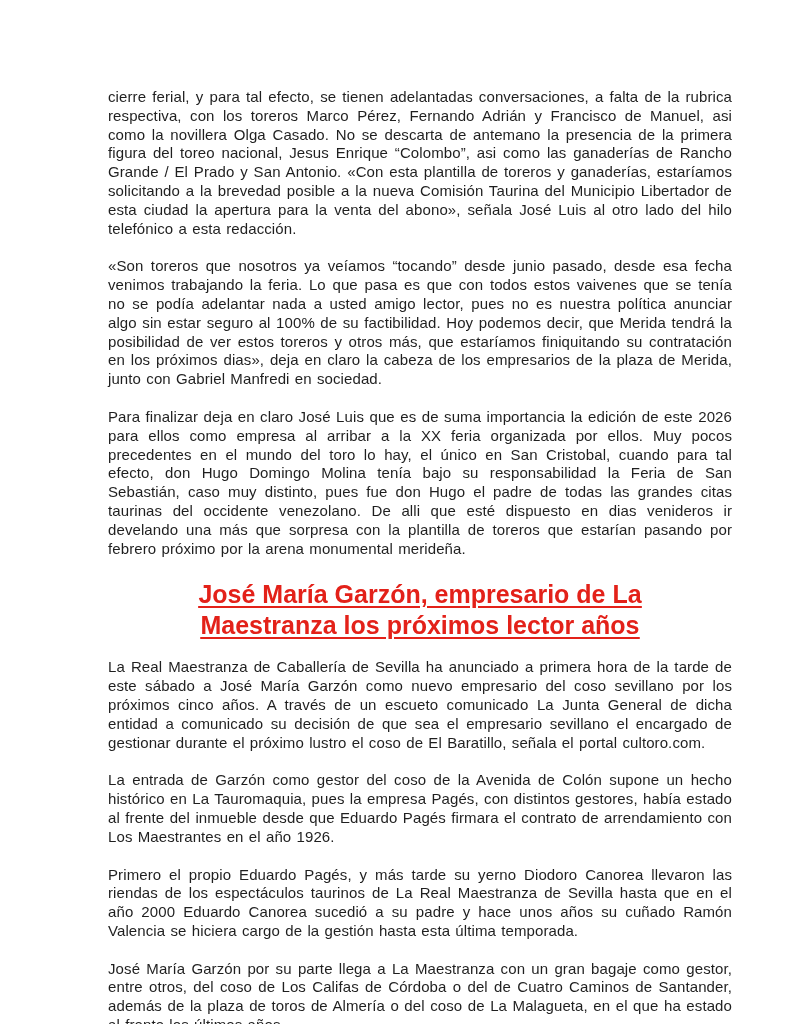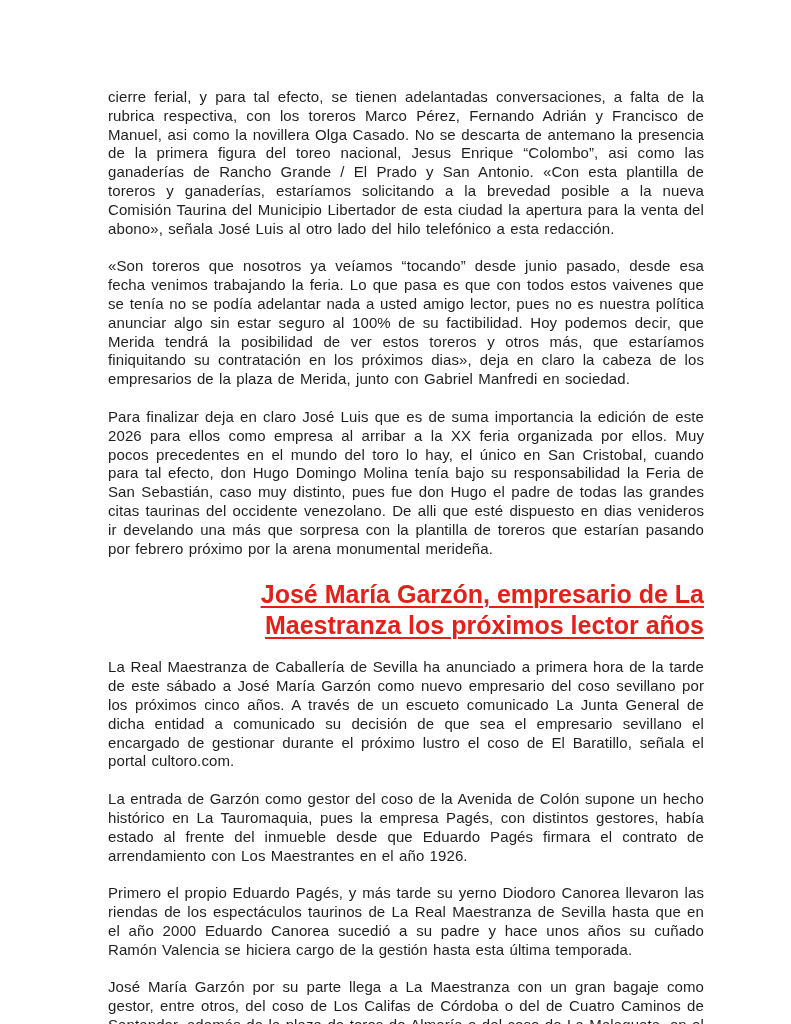--- a/index.html
+++ b/index.html
@@ -10,40 +10,40 @@
     width: 791px;
     height: 1024px;
     background: var(--page-bg, #ffffff);
     font-family: "Liberation Sans", sans-serif;
     overflow: hidden;
   }
   .page {
     box-sizing: border-box;
     width: 791px;
     height: 1024px;
-    padding: 88px 87px 40px 108px;
+    padding: 88px 59px 40px 108px;
     background: var(--page-bg, #ffffff);
   }
   .para {
     margin: 0 0 19px 0;
     font-size: 15px;
     line-height: 18.8px;
     text-align: justify;
     color: var(--text-color, #1f1f1f);
     letter-spacing: 0.1px;
     word-spacing: 1px;
     hyphens: none;
   }
   .headline {
     margin: 21px 0 17px 0;
     font-size: 25px;
     line-height: 31px;
     font-weight: bold;
     color: var(--accent-red, #e32119);
-    text-align: right;
+    text-align: center;
     text-decoration: underline;
     text-decoration-thickness: 2px;
     text-underline-offset: 3px;
   }
   .hl-line {
     display: block;
     text-decoration: underline;
     text-decoration-thickness: 2px;
     text-underline-offset: 3px;
   }

